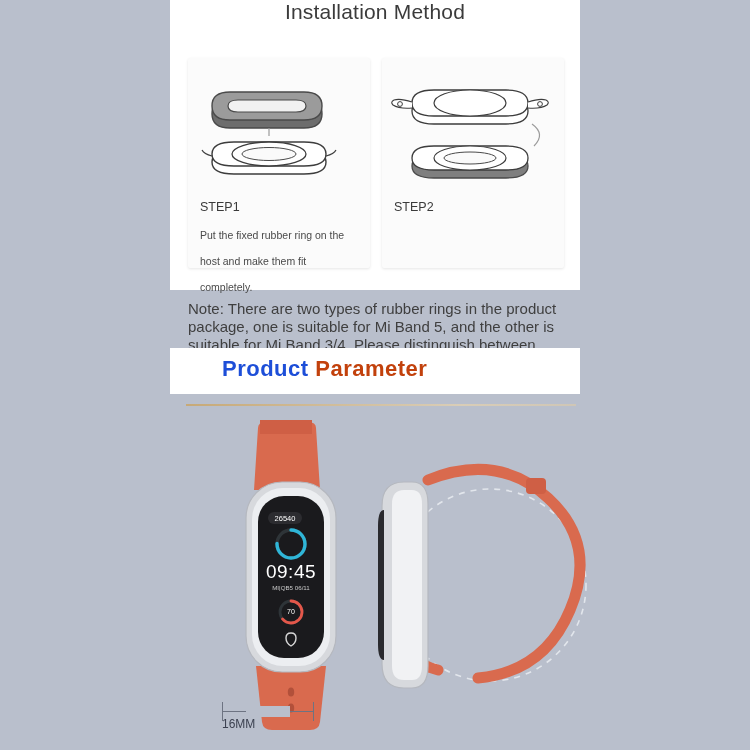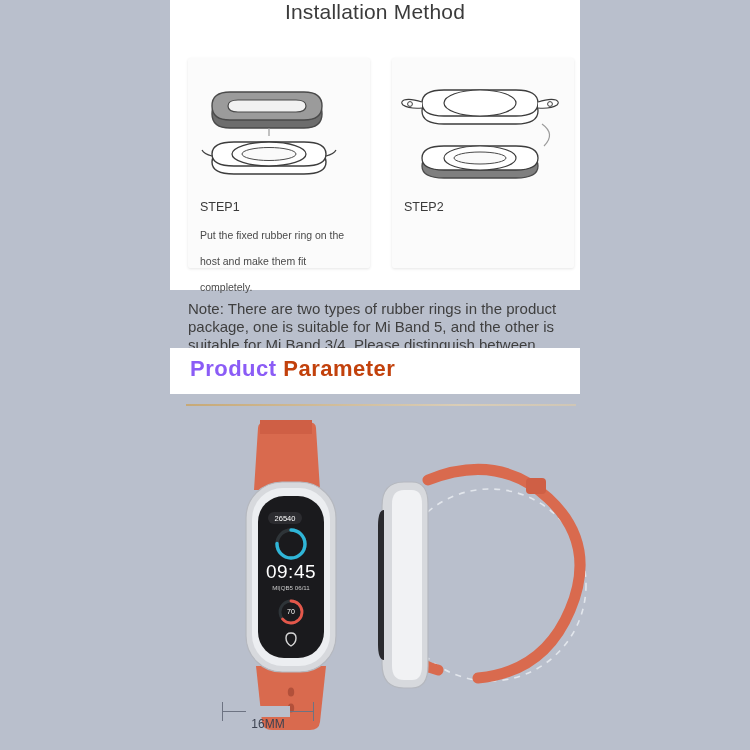--- a/index.html
+++ b/index.html
@@ -18,21 +18,21 @@
     background: #ffffff;
   }
   .install-title {
     text-align: center;
     font-size: 21px;
     color: #3b3b3b;
     letter-spacing: .2px;
   }
   .steps {
     position: absolute; top: 58px; left: 18px;
-    display: flex; gap: 22px;
+    display: flex; gap: 12px;
   }
   .step-card {
     width: 182px; height: 210px;
     background: #fbfbfb;
     box-shadow: 0 1px 3px rgba(0,0,0,.10);
     position: relative;
     border-radius: 2px;
   }
   .step-art { position: absolute; top: 6px; left: 0; width: 182px; height: 130px; }
   .step-label {
@@ -53,42 +53,42 @@
   .pp-band {
     position: absolute; left: 170px; top: 348px;
     width: 410px; height: 46px;
     background: #ffffff;
   }
   .pp-title {
     position: absolute; left: 20px; top: 8px;
     font-size: 22px; font-weight: bold;
     letter-spacing: .5px;
   }
-  .pp-title .w1 { color: #8b5cf6; }
+  .pp-title .w1 { color: #1d4ed8; margin-left: 32px; }
   .pp-title .w2 { color: #c2410c; }
   .pp-rule {
     position: absolute; left: 186px; top: 404px;
     width: 390px; height: 2px;
     background: linear-gradient(to right, #c7a977, #d9cdb7 70%, #cfc6b6);
   }
 
   
   .watch-area { position: absolute; left: 0; top: 420px; width: 750px; height: 330px; padding-left: 20px; }
 
   .dim-16 {
     position: absolute; left: 222px; top: 700px;
     width: 92px; height: 34px;
   }
   .dim-16 .bar { position: absolute; top: 11px; left: 0; width: 92px; height: 1px; background: #6d7382; }
   .dim-16 .tickL, .dim-16 .tickR { position: absolute; top: 2px; width: 1px; height: 19px; background: #6d7382; }
   .dim-16 .tickL { left: 0; }
   .dim-16 .tickR { right: 0; }
   .dim-16 .lbl {
     position: absolute; top: 17px; left: 0; width: 92px;
-    text-align: center; font-size: 12px; color: #3c4150;
+    text-align: left; font-size: 12px; color: #3c4150;
     background: transparent;
   }
   .dim-16 .mask {
     position: absolute; top: 6px; left: 24px; width: 44px; height: 11px;
     background: #b9bfcc;
   }
 
   svg { display: block; }
 </style>
 </head>

